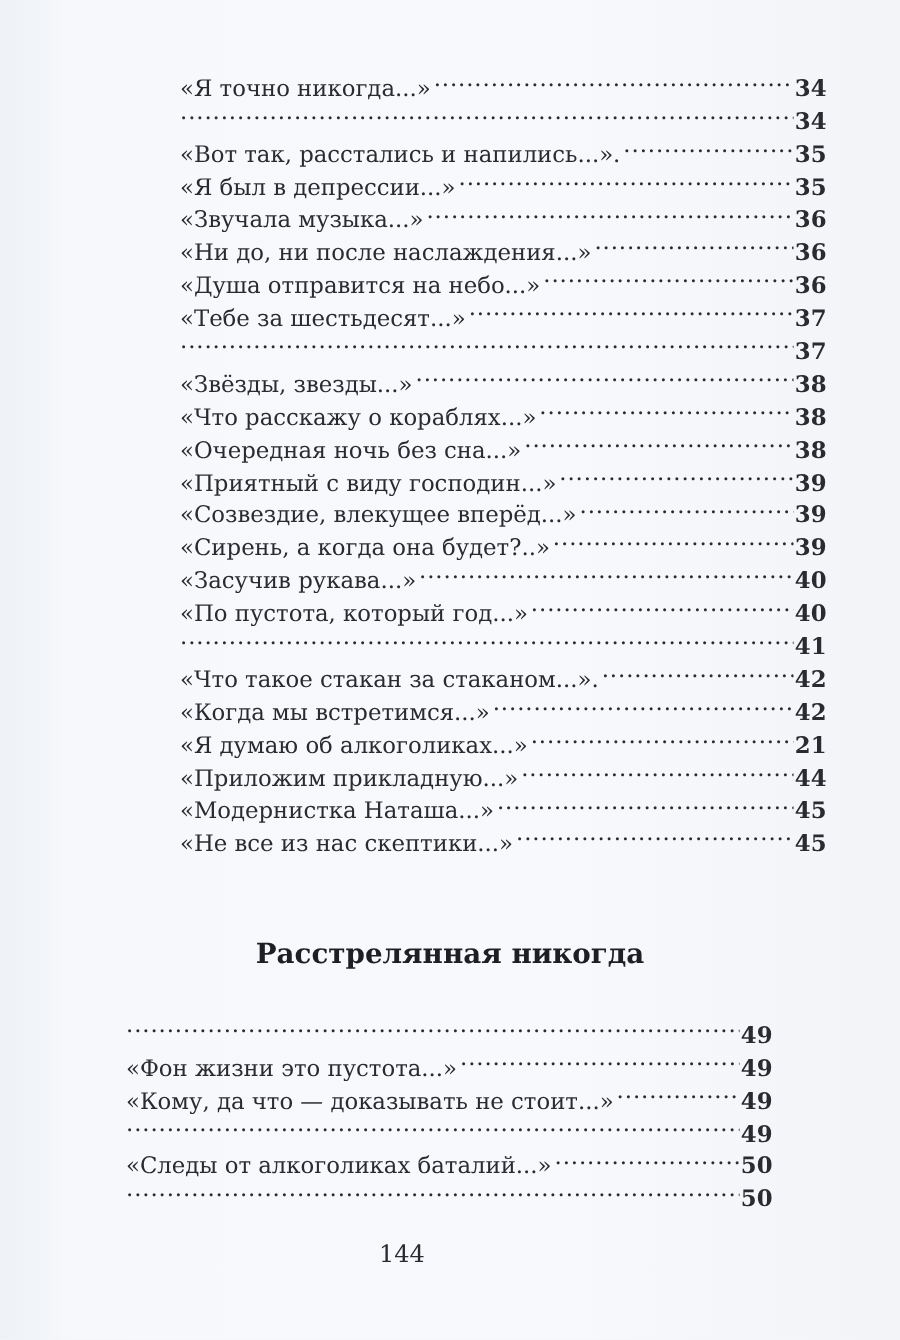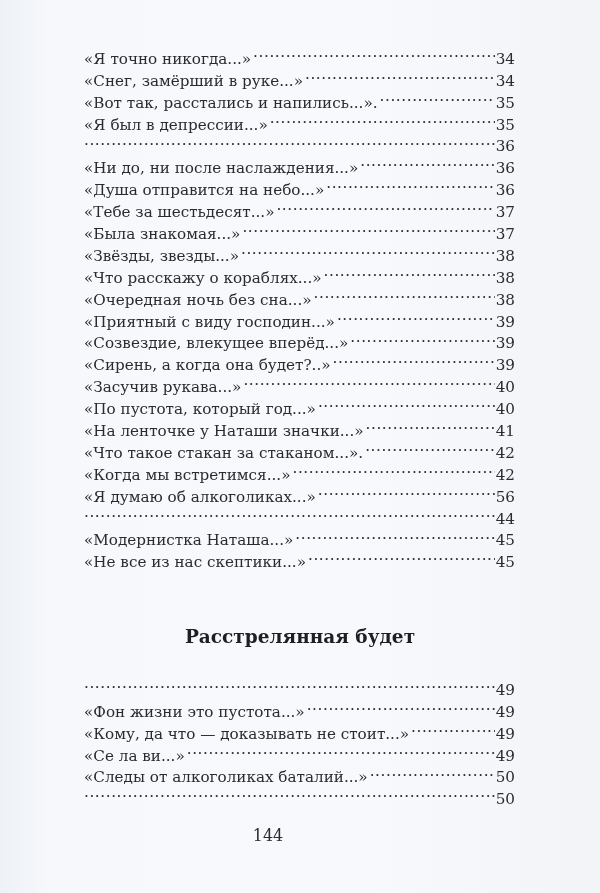--- a/index.html
+++ b/index.html
@@ -19,21 +19,21 @@
       position: absolute;
       left: 0; top: 0;
       width: 600px; height: 893px;
       background: linear-gradient(90deg, #eef1f6 0%, #f6f8fb 8%, #f7f9fc 60%, #f2f4f8 100%);
     }
     .toc {
       position: absolute;
       left: 84px;
       width: 431px;
     }
-    .toc-section-1 { top: 42px; }
+    .toc-section-1 { top: 42px; margin-left: 36px; }
     .toc-section-2 { top: 673px; }
     .toc-row {
       display: flex;
       align-items: baseline;
       height: 21.9px;
       font-size: 15.2px;
       line-height: 21.9px;
       white-space: nowrap;
     }
     .toc-title {
@@ -50,20 +50,21 @@
       content: "........................................................................................................................................................................................................";
       position: absolute;
       left: 0;
       bottom: 0;
       letter-spacing: 0.6px;
       line-height: 21.9px;
     }
     .toc-page {
       flex: 0 0 auto;
       padding-left: 1px;
+      font-weight: bold;
     }
     .section-heading {
       position: absolute;
       left: 0;
       width: 600px;
       top: 626px;
       text-align: center;
       font-size: 18.5px;
       font-weight: bold;
       color: #1e1f24;
@@ -83,55 +84,54 @@
 
 <div class="page">
 
   <div class="toc toc-section-1">
     <div class="toc-row">
         <span class="toc-title">«Я точно никогда...»</span>
         <span class="toc-dots"></span>
         <span class="toc-page">34</span>
       </div>
     <div class="toc-row">
-        <span class="toc-title">«Снег, замёрший в руке...»</span>
         <span class="toc-dots"></span>
         <span class="toc-page">34</span>
       </div>
     <div class="toc-row">
         <span class="toc-title">«Вот так, расстались и напились...».</span>
         <span class="toc-dots"></span>
         <span class="toc-page">35</span>
       </div>
     <div class="toc-row">
         <span class="toc-title">«Я был в депрессии...»</span>
         <span class="toc-dots"></span>
         <span class="toc-page">35</span>
       </div>
     <div class="toc-row">
+        <span class="toc-title">«Звучала музыка...»</span>
         <span class="toc-dots"></span>
         <span class="toc-page">36</span>
       </div>
     <div class="toc-row">
         <span class="toc-title">«Ни до, ни после наслаждения...»</span>
         <span class="toc-dots"></span>
         <span class="toc-page">36</span>
       </div>
     <div class="toc-row">
         <span class="toc-title">«Душа отправится на небо...»</span>
         <span class="toc-dots"></span>
         <span class="toc-page">36</span>
       </div>
     <div class="toc-row">
         <span class="toc-title">«Тебе за шестьдесят...»</span>
         <span class="toc-dots"></span>
         <span class="toc-page">37</span>
       </div>
     <div class="toc-row">
-        <span class="toc-title">«Была знакомая...»</span>
         <span class="toc-dots"></span>
         <span class="toc-page">37</span>
       </div>
     <div class="toc-row">
         <span class="toc-title">«Звёзды, звезды...»</span>
         <span class="toc-dots"></span>
         <span class="toc-page">38</span>
       </div>
     <div class="toc-row">
         <span class="toc-title">«Что расскажу о кораблях...»</span>
@@ -162,74 +162,73 @@
         <span class="toc-title">«Засучив рукава...»</span>
         <span class="toc-dots"></span>
         <span class="toc-page">40</span>
       </div>
     <div class="toc-row">
         <span class="toc-title">«По пустота, который год...»</span>
         <span class="toc-dots"></span>
         <span class="toc-page">40</span>
       </div>
     <div class="toc-row">
-        <span class="toc-title">«На ленточке у Наташи значки...»</span>
         <span class="toc-dots"></span>
         <span class="toc-page">41</span>
       </div>
     <div class="toc-row">
         <span class="toc-title">«Что такое стакан за стаканом...».</span>
         <span class="toc-dots"></span>
         <span class="toc-page">42</span>
       </div>
     <div class="toc-row">
         <span class="toc-title">«Когда мы встретимся...»</span>
         <span class="toc-dots"></span>
         <span class="toc-page">42</span>
       </div>
     <div class="toc-row">
         <span class="toc-title">«Я думаю об алкоголиках...»</span>
         <span class="toc-dots"></span>
-        <span class="toc-page">56</span>
-      </div>
-    <div class="toc-row">
+        <span class="toc-page">21</span>
+      </div>
+    <div class="toc-row">
+        <span class="toc-title">«Приложим прикладную...»</span>
         <span class="toc-dots"></span>
         <span class="toc-page">44</span>
       </div>
     <div class="toc-row">
         <span class="toc-title">«Модернистка Наташа...»</span>
         <span class="toc-dots"></span>
         <span class="toc-page">45</span>
       </div>
     <div class="toc-row">
         <span class="toc-title">«Не все из нас скептики...»</span>
         <span class="toc-dots"></span>
         <span class="toc-page">45</span>
       </div>
   </div>
 
-  <div class="section-heading">Расстрелянная будет</div>
+  <div class="section-heading">Расстрелянная никогда</div>
 
   <div class="toc toc-section-2">
     <div class="toc-row">
         <span class="toc-dots"></span>
         <span class="toc-page">49</span>
       </div>
     <div class="toc-row">
         <span class="toc-title">«Фон жизни это пустота...»</span>
         <span class="toc-dots"></span>
         <span class="toc-page">49</span>
       </div>
     <div class="toc-row">
         <span class="toc-title">«Кому, да что — доказывать не стоит...»</span>
         <span class="toc-dots"></span>
         <span class="toc-page">49</span>
       </div>
     <div class="toc-row">
-        <span class="toc-title">«Се ла ви...»</span>
         <span class="toc-dots"></span>
         <span class="toc-page">49</span>
       </div>
     <div class="toc-row">
         <span class="toc-title">«Следы от алкоголиках баталий...»</span>
         <span class="toc-dots"></span>
         <span class="toc-page">50</span>
       </div>
     <div class="toc-row">
         <span class="toc-dots"></span>

